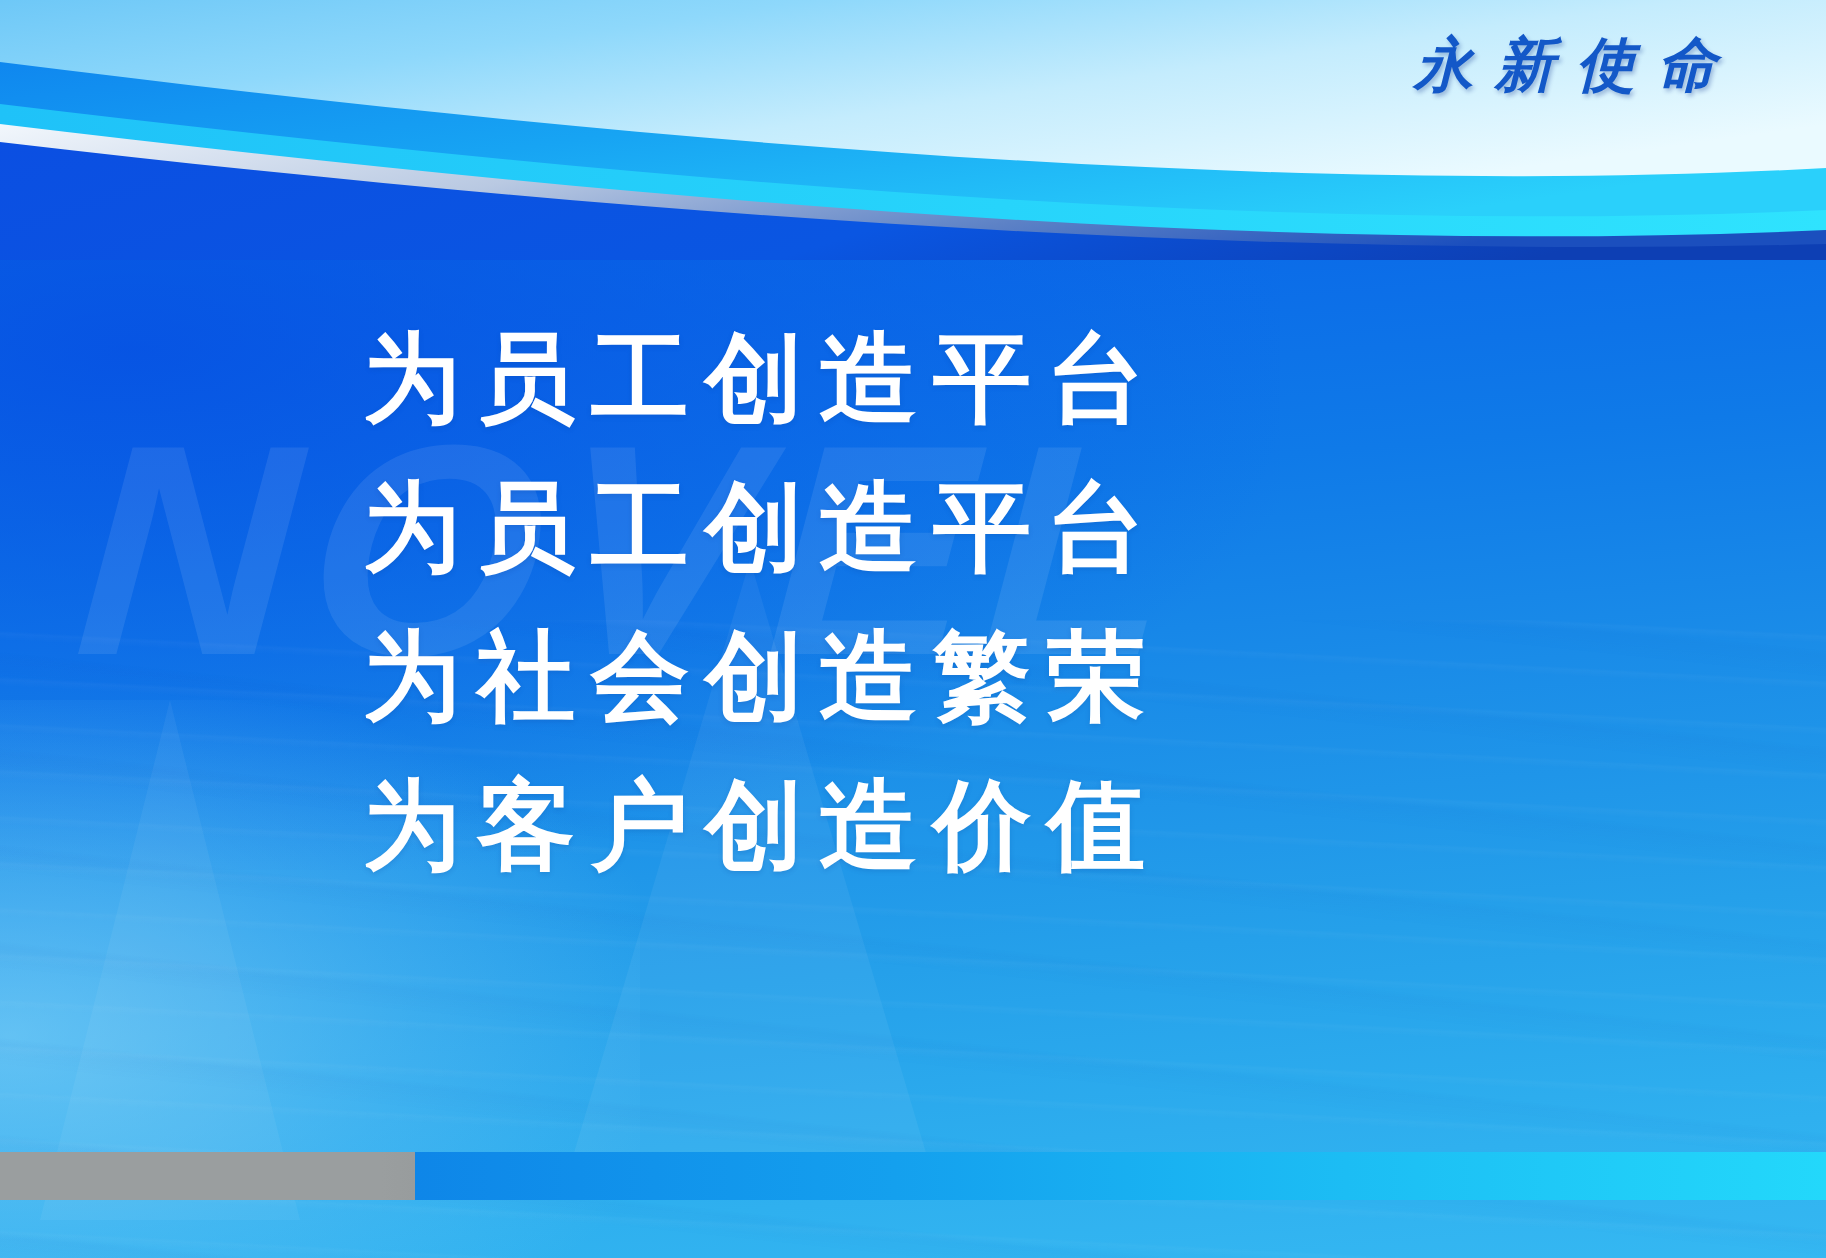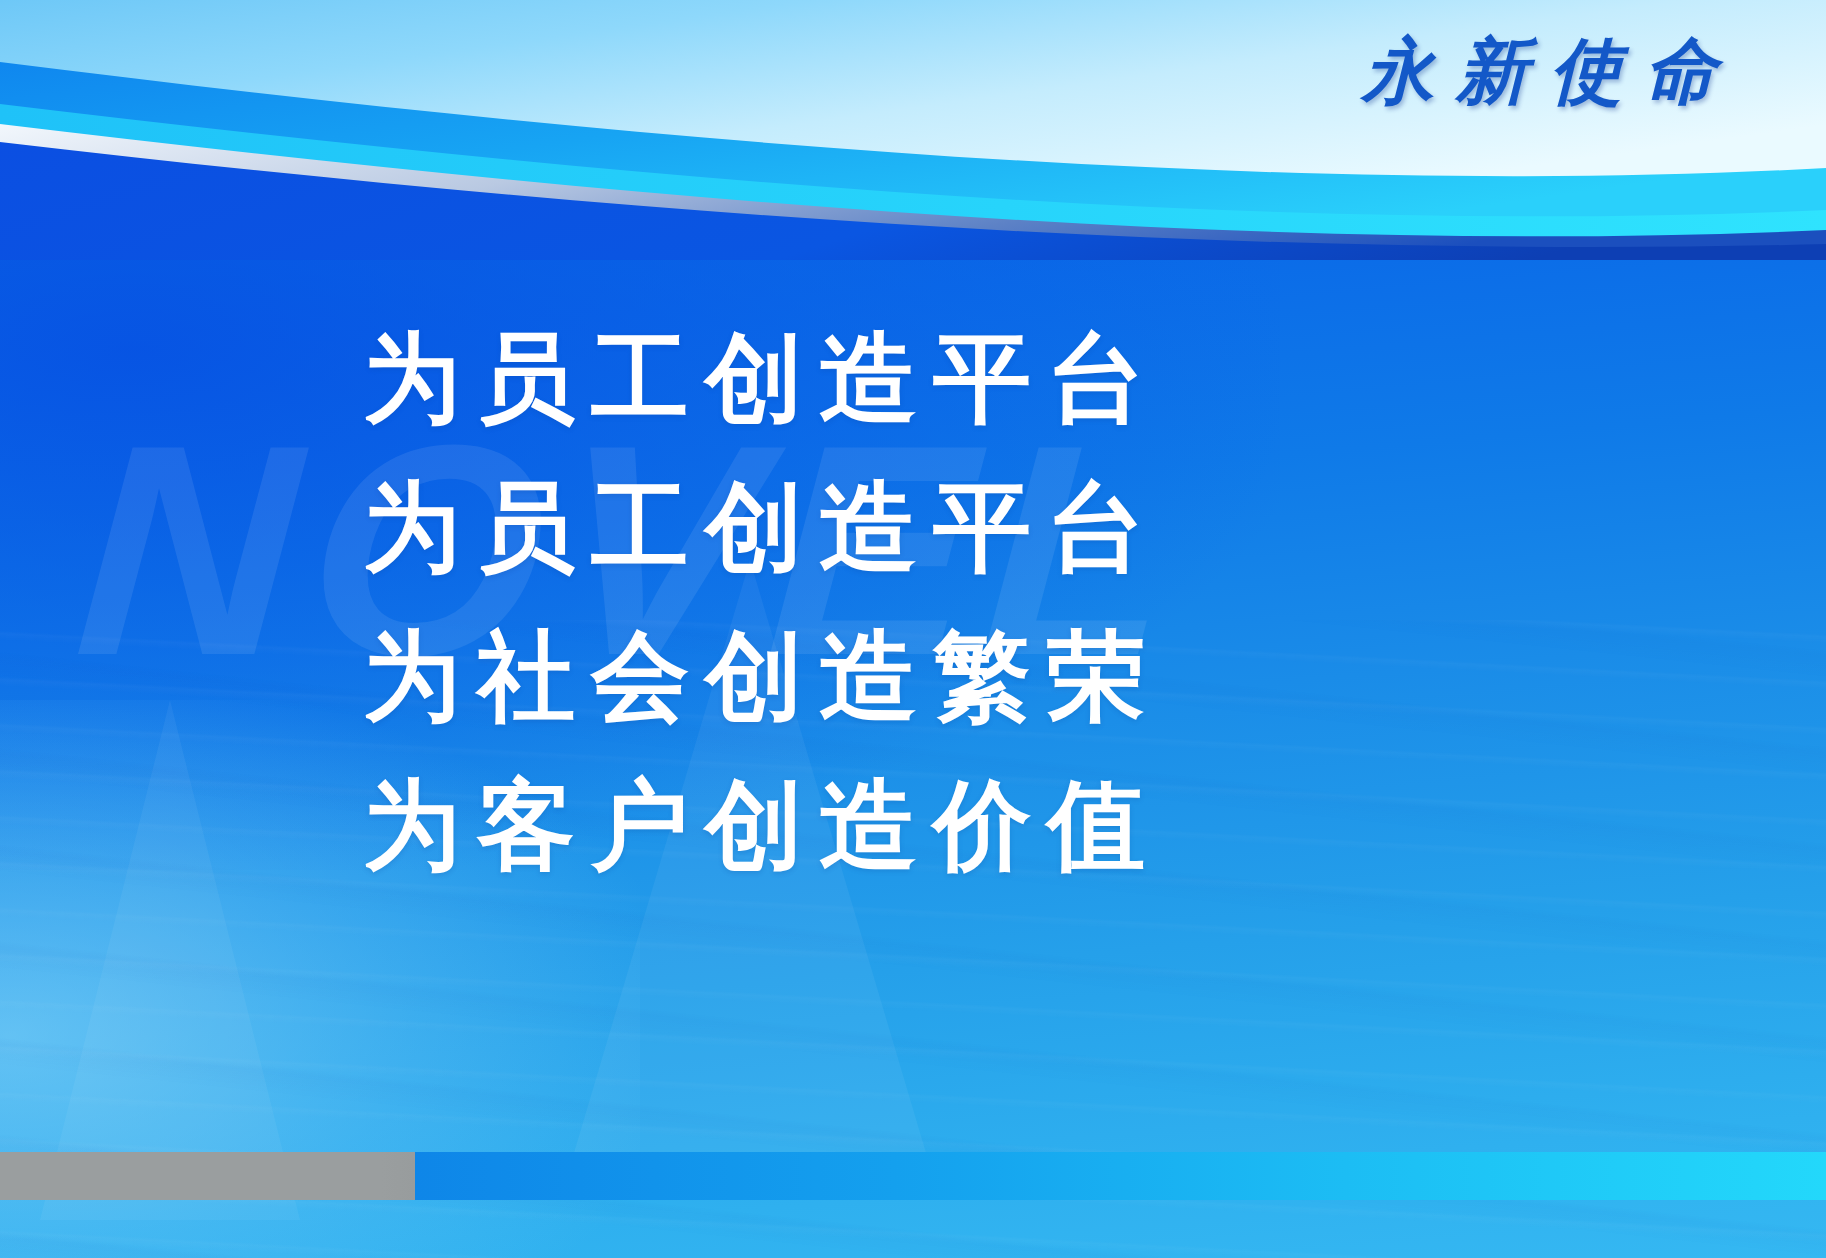--- a/index.html
+++ b/index.html
@@ -132,21 +132,21 @@
     display: block;
     width: 1826px;
     height: 260px;
   }
 
   
   .title {
     position: absolute;
     right: 88px;
     top: 34px;
-    font-size: 72px;
+    font-size: 59px;
     line-height: 1.05;
     font-weight: 700;
     letter-spacing: 22px;
     color: #1358c8;
     text-shadow: 2px 3px 4px rgba(12,50,140,0.30);
     white-space: nowrap;
     font-family: "DejaVu Sans", "Liberation Sans", sans-serif;
     font-style: italic;
   }
 

